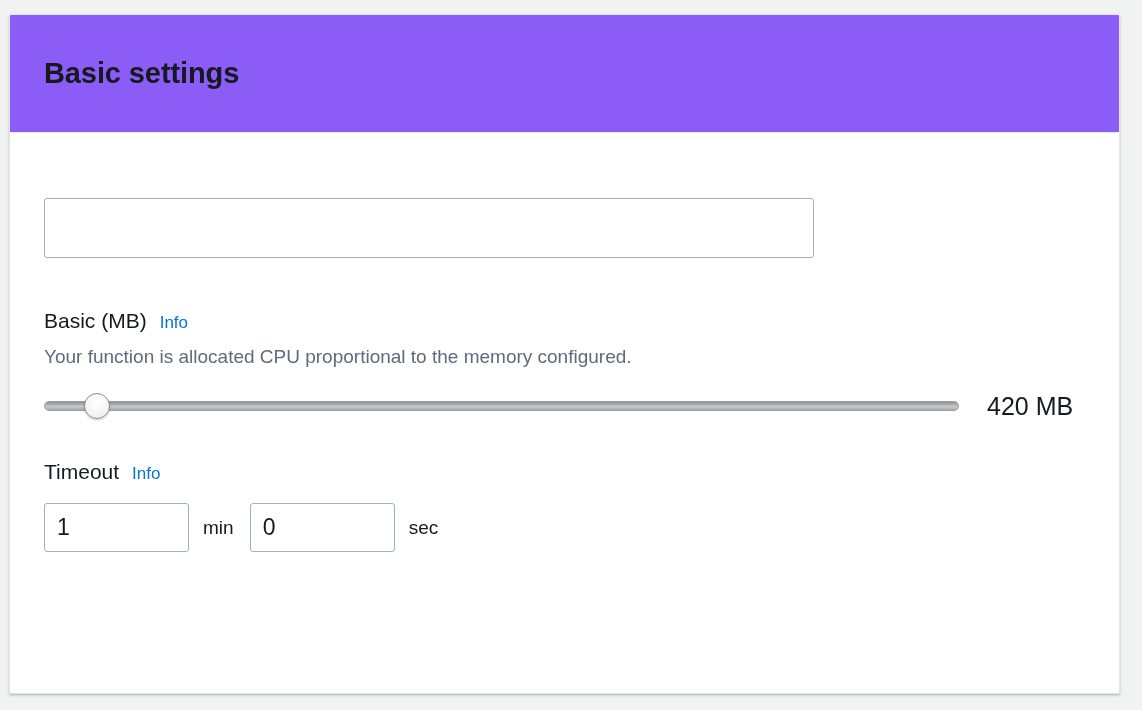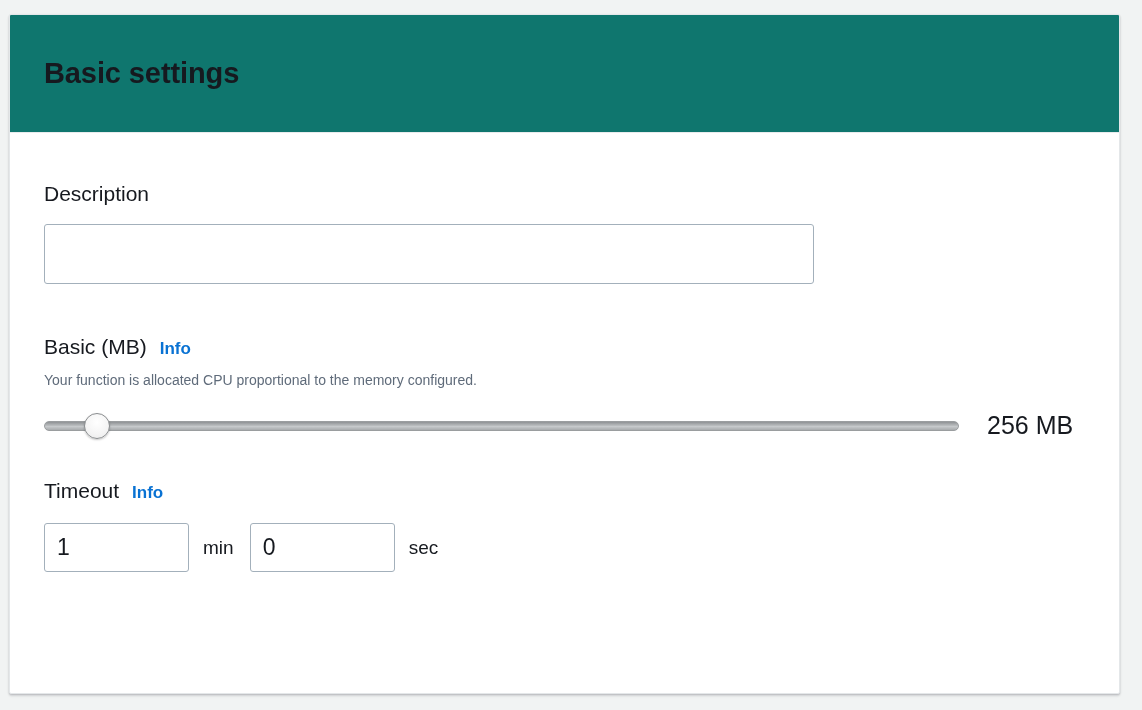--- a/index.html
+++ b/index.html
@@ -24,21 +24,21 @@
     background: #ffffff;
     border: 1px solid #e4e7e9;
     border-radius: 2px;
     box-sizing: border-box;
     box-shadow: 0 1px 2px rgba(0, 7, 22, 0.16), 0 2px 3px rgba(0, 7, 22, 0.10);
     overflow: hidden;
   }
 
   .panel-header {
     height: 118px;
-    background: #0f766e;
+    background: #8b5cf6;
     border-bottom: 1px solid #e9ebed;
     box-sizing: border-box;
     display: flex;
     align-items: center;
     padding: 0 34px;
   }
 
   .panel-title {
     font-size: 29px;
     font-weight: 700;
@@ -58,28 +58,28 @@
     color: #16191f;
     font-weight: 400;
     line-height: 1.25;
     display: flex;
     align-items: baseline;
     gap: 13px;
   }
 
   .info-link {
     font-size: 17px;
-    font-weight: 700;
+    font-weight: 400;
     color: #0972d3;
     cursor: pointer;
     line-height: 1.2;
   }
 
   .field-description {
-    font-size: 14px;
+    font-size: 19px;
     color: #5f6b7a;
     margin-top: 10px;
     line-height: 1.35;
   }
 
   
   .text-input {
     display: block;
     margin-top: 17px;
     width: 770px;
@@ -184,39 +184,36 @@
 
 <div class="panel">
 
   <div class="panel-header">
     <div class="panel-title">Basic settings</div>
   </div>
 
   <div class="panel-body">
 
     <div class="form-field">
-      <div class="field-label">
-        <span>Description</span>
-      </div>
       <input class="text-input" type="text" placeholder="" style="">
     </div>
 
     <div class="form-field memory-block">
       <div class="field-label">
         <span>Basic (MB)</span>
         <span class="info-link">Info</span>
       </div>
       <div class="field-description">Your function is allocated CPU proportional to the memory configured.</div>
 
       <div class="slider-row">
         <div class="slider-wrap">
           <div class="slider-track"></div>
           <div class="slider-thumb" style="left: 5.8%;"></div>
         </div>
-        <div class="memory-value">256 MB</div>
+        <div class="memory-value">420 MB</div>
       </div>
     </div>
 
     <div class="form-field timeout-block">
       <div class="field-label">
         <span>Timeout</span>
         <span class="info-link">Info</span>
       </div>
 
       <div class="timeout-row">

